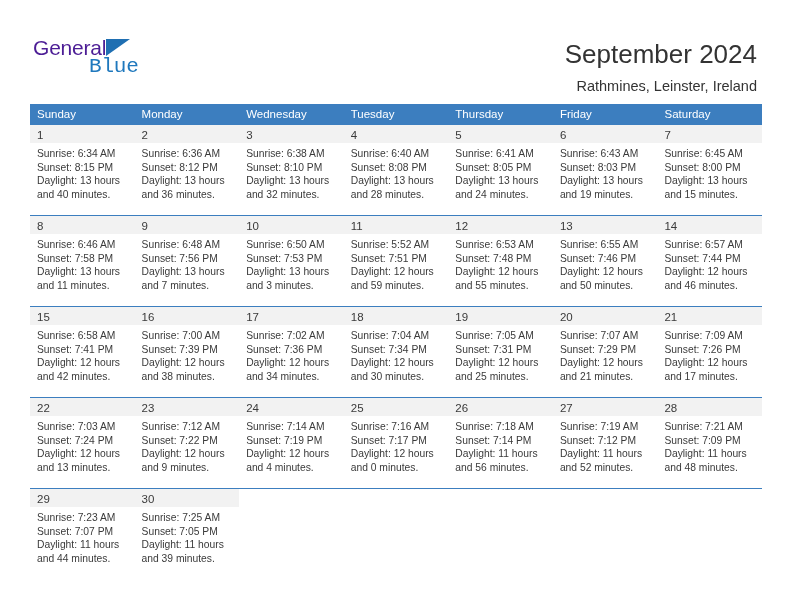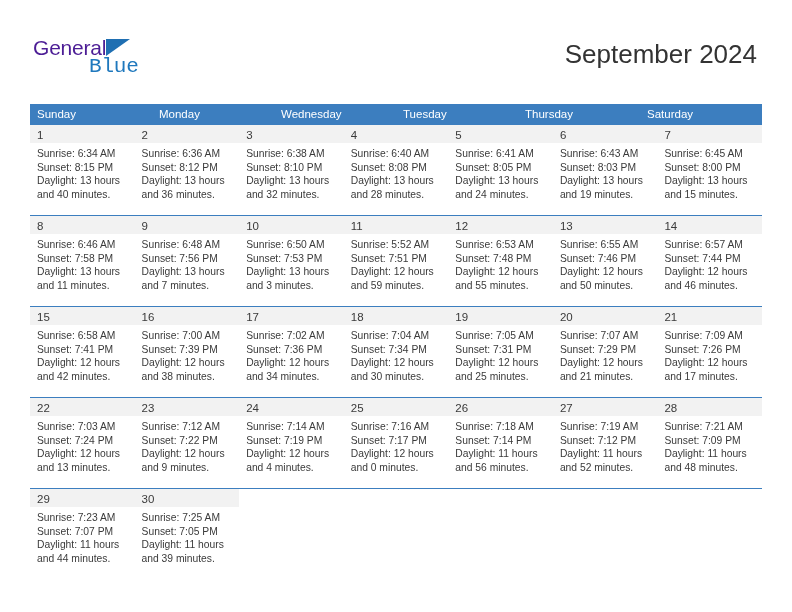--- a/index.html
+++ b/index.html
@@ -165,32 +165,34 @@
   <div class="header">
 
     <div class="logo">
       <span class="logo-general">General</span>
       <span class="logo-tri"></span>
       <span class="logo-blue">Blue</span>
     </div>
 
     <div class="title-block">
       <div class="cal-title">September 2024</div>
+      <div class="cal-subtitle">Rathmines, Leinster, Ireland</div>
     </div>
 
   </div>
 
   <div class="calendar">
 
     <div class="weekday-row">
       <div class="weekday-cell">Sunday</div>
       <div class="weekday-cell">Monday</div>
       <div class="weekday-cell">Wednesday</div>
       <div class="weekday-cell">Tuesday</div>
       <div class="weekday-cell">Thursday</div>
+      <div class="weekday-cell">Friday</div>
       <div class="weekday-cell">Saturday</div>
     </div>
 
     <div class="week-row first">
       <div class="day-cell">
         <div class="day-num-band"><span class="day-num">1</span></div>
         <div class="day-body">
           <div class="day-line">Sunrise: 6:34 AM</div>
           <div class="day-line">Sunset: 8:15 PM</div>
           <div class="day-line">Daylight: 13 hours</div>

